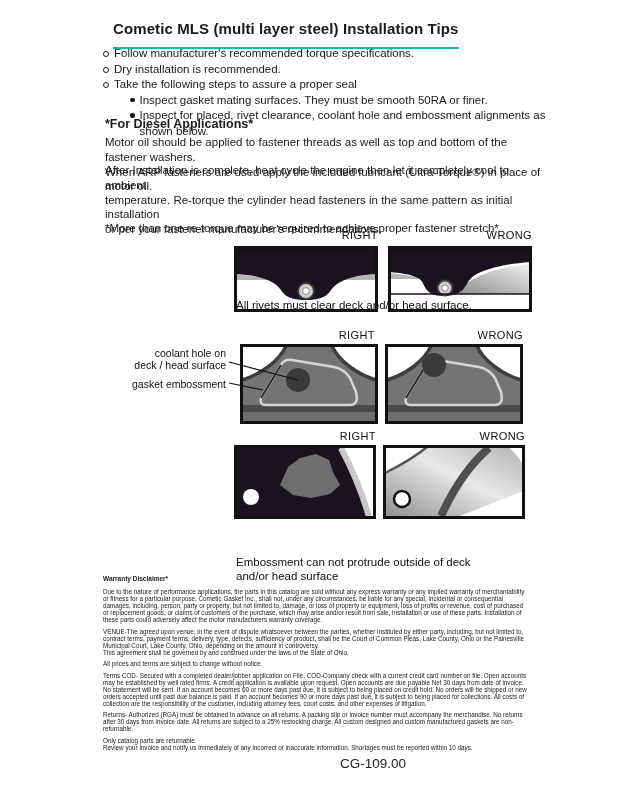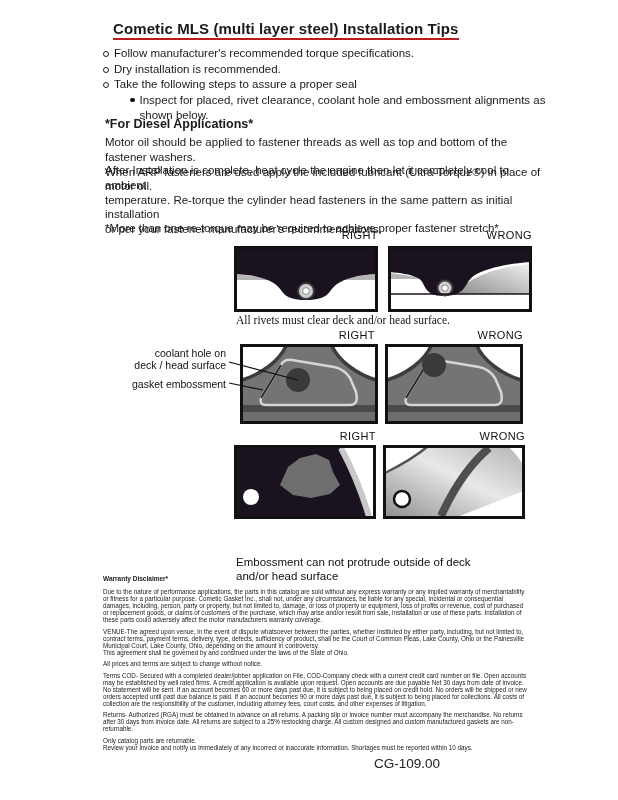--- a/index.html
+++ b/index.html
@@ -4,62 +4,66 @@
 <style>
   html,body{margin:0;padding:0;background:#fff;}
   .page{
     position:relative;width:618px;height:800px;background:#ffffff;
     font-family:"Liberation Sans",sans-serif;color:#1a1a1a;overflow:hidden;
   }
   .abs{position:absolute;}
   .pre{white-space:pre-line;}
   
   .title{left:113px;top:20px;font-size:15px;font-weight:bold;
-         border-bottom:2px solid #b91c1c;padding-bottom:1px;letter-spacing:.1px;}
+         border-bottom:2px solid #14b8a6;padding-bottom:10px;letter-spacing:.1px;}
   
   .bullets{left:103px;top:46px;width:450px;font-size:11.5px;line-height:15.5px;}
   .b-row{display:flex;align-items:flex-start;}
   .o-mark{width:4px;height:4px;border:1.2px solid #222;border-radius:50%;
           margin:5px 5px 0 0;flex:0 0 auto;}
   .d-mark{width:4.5px;height:4.5px;background:#111;border-radius:50%;
           margin:5px 5px 0 0;flex:0 0 auto;}
   .sub{margin-left:27px;}
   
   .diesel-h{left:105px;top:117px;font-size:12.5px;font-weight:bold;}
   .body-p{left:105px;width:440px;font-size:11.5px;line-height:14.8px;}
   
   .rw{font-size:11px;letter-spacing:.4px;color:#111;text-align:right;width:144px;}
   .cap{font-size:11.5px;line-height:13.5px;color:#111;}
   .panel{border:0;}
   .callout{font-size:10.5px;line-height:12px;text-align:right;color:#111;}
   
   .disc{left:103px;top:575px;width:424px;font-size:6.3px;line-height:7px;color:#222;}
   .disc .h{font-weight:bold;margin:0 0 6px 0;font-size:6.5px;}
   .disc p{margin:0 0 4.5px 0;}
-  .pagenum{left:340px;top:756px;width:100px;text-align:right;font-size:13.5px;color:#222;}
+  .pagenum{left:340px;top:756px;width:100px;text-align:left;font-size:13.5px;color:#222;}
 </style>
 </head>
 <body>
 
 <div class="page">
 
   <div class="abs title">Cometic MLS (multi layer steel) Installation Tips</div>
 
   <div class="abs bullets">
     <div class="b-row">
       <span class="o-mark"></span>
       <span>Follow manufacturer's recommended torque specifications.</span>
     </div>
     <div class="b-row">
       <span class="o-mark"></span>
       <span>Dry installation is recommended.</span>
     </div>
     <div class="b-row">
       <span class="o-mark"></span>
       <span>Take the following steps to assure a proper seal</span>
+    </div>
+    <div class="b-row sub">
+      <span class="d-mark"></span>
+      <span>Inspect gasket mating surfaces.  They must be smooth 50RA or finer.</span>
     </div>
     <div class="b-row sub">
       <span class="d-mark"></span>
       <span>Inspect for placed, rivet clearance, coolant hole and embossment alignments as shown below.</span>
     </div>
   </div>
 
   <div class="abs body-p pre" style="top:135px;">Motor oil should be applied to fastener threads as well as top and bottom of the fastener washers.
 When ARP fasteners are used apply the included lubricant (Ultra-Torque®) in place of motor oil.</div>
   <div class="abs diesel-h">*For Diesel Applications*</div>
@@ -91,21 +95,21 @@
     <rect width="144" height="66" fill="#fff"></rect>
     <polygon points="2,27 44,33 2,33" fill="#b5b5b5"></polygon>
     <path d="M66,48 C82,32 102,22 142,18 L142,48 Z" fill="url(#gradHill)"></path>
     <path d="M2,2 H142 V16 C116,18 98,23 87,29 C76,35 80,50 56,50 C34,50 39,37 30,32 C22,28 12,27 2,26 Z" fill="#1b1220"></path>
     <circle cx="57" cy="42" r="7.5" fill="#cfcfcf" stroke="#3a3a3a" stroke-width="2"></circle>
     <circle cx="57" cy="42" r="3.2" fill="#ffffff" stroke="#8a8a8a" stroke-width="1"></circle>
     <line x1="2" y1="48" x2="142" y2="48" stroke="#1b1220" stroke-width="1.5"></line>
     <rect x="1.5" y="1.5" width="141" height="63" fill="none" stroke="#111" stroke-width="3"></rect>
   </svg>
 
-  <div class="abs cap" style="left:236px;top:314px;font-family:Liberation Serif, serif;">All rivets must clear deck and/or head surface.</div>
+  <div class="abs cap" style="left:236px;top:299px;">All rivets must clear deck and/or head surface.</div>
 
   <div class="abs rw" style="left:237px;top:329px;width:138px;">RIGHT</div>
   <div class="abs rw" style="left:385px;top:329px;width:138px;">WRONG</div>
 
   <div class="abs callout pre" style="left:100px;top:347px;width:126px;">coolant hole on
 deck / head surface</div>
   <div class="abs callout" style="left:100px;top:378px;width:126px;">gasket embossment</div>
 
   <svg class="abs panel" style="left:240px;top:344px;" width="138" height="80" viewBox="0 0 138 80">
     <rect width="138" height="80" fill="#747474"></rect>

